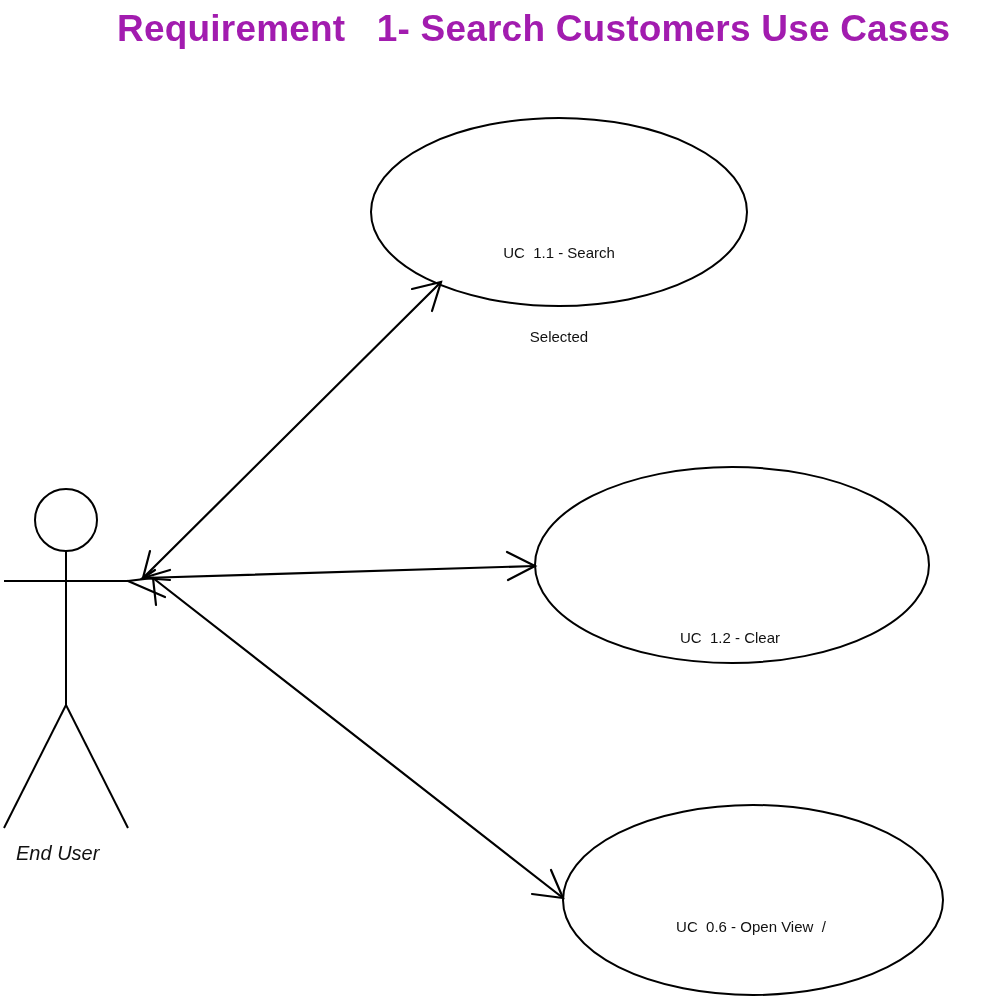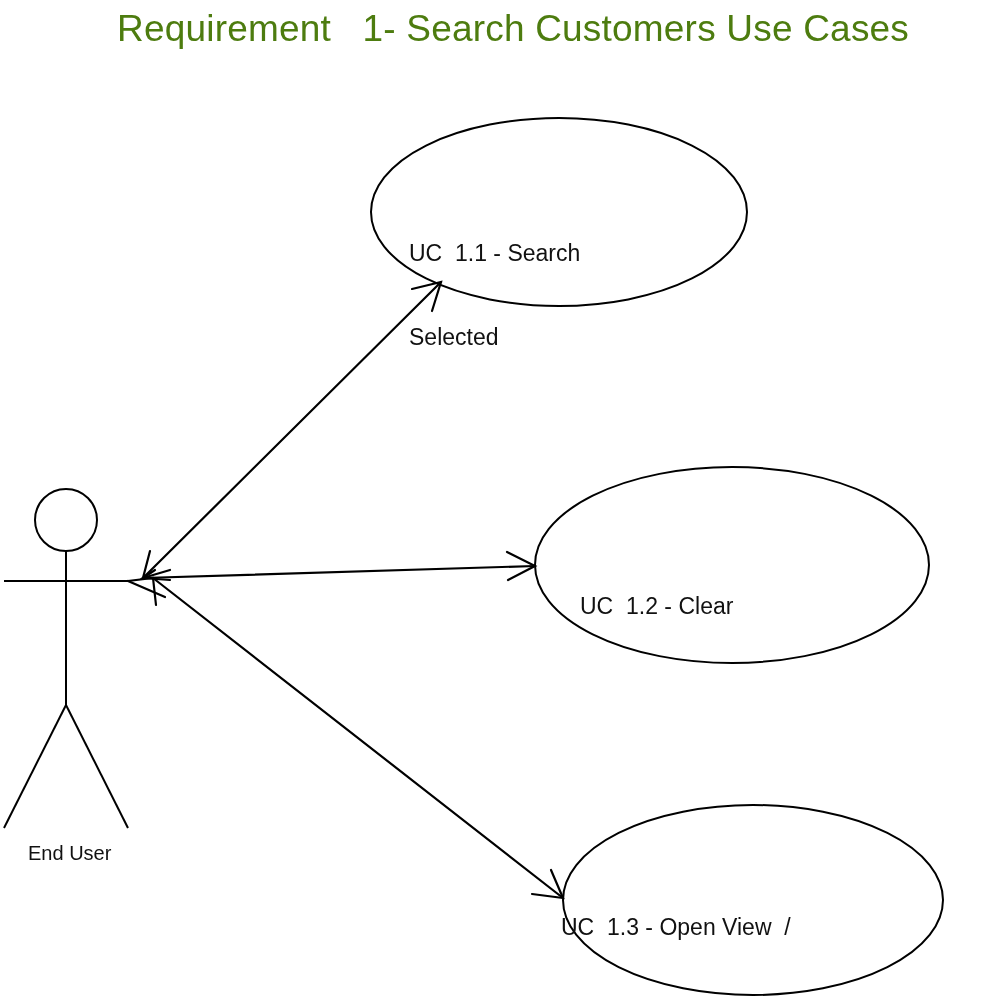--- a/index.html
+++ b/index.html
@@ -1,31 +1,31 @@
 <!DOCTYPE html>
 <html><head>
   <meta charset="utf-8">
   <style>
     html, body { margin: 0; padding: 0; background: #ffffff; }
     body { width: 999px; height: 1000px; position: relative; overflow: hidden; }
     .title {
       position: absolute; left: 117px; top: 8px;
-      font-family: "Liberation Sans", sans-serif; font-weight: normal;
-      font-size: 37px; color: #4d7c0f; white-space: pre; letter-spacing: 0.2px;
+      font-family: "Liberation Sans", sans-serif; font-weight: bold;
+      font-size: 37px; color: #a21caf; white-space: pre; letter-spacing: 0.2px;
       transform: scaleX(1.0); transform-origin: left top;
     }
     svg.diagram { position: absolute; left: 0; top: 0; }
     .uc-label {
-      position: absolute; text-align: left;
-      font-family: "Liberation Sans", sans-serif; font-size: 23px; color: #111;
+      position: absolute; text-align: center;
+      font-family: "Liberation Sans", sans-serif; font-size: 15px; color: #111;
       line-height: 28px; white-space: pre;
     }
     .actor-label {
-      position: absolute; left: 28px; top: 842px;
-      font-family: "Liberation Sans", sans-serif; font-size: 20px; color: #111;
+      position: absolute; left: 16px; top: 842px;
+      font-family: "Liberation Sans", sans-serif; font-size: 20px; color: #111; font-style: italic;
     }
   </style>
 </head>
 <body>
 
 <div class="title">Requirement   1- Search Customers Use Cases</div>
 
 <svg class="diagram" width="999" height="1000" viewBox="0 0 999 1000" xmlns="http://www.w3.org/2000/svg">
 
   <g stroke="#000" stroke-width="2" fill="none">
@@ -61,23 +61,23 @@
       <line x1="128" y1="581" x2="165" y2="597"></line>
     </g>
   </g>
 </svg>
 
 <div class="uc-label" style="left:409px; top:183px; width:300px;">
   <div>UC  1.1 - Search</div>
   <div>Selected</div>
 </div>
 
-<div class="uc-label" style="left:580px; top:536px; width:300px;">
+<div class="uc-label" style="left:580px; top:568px; width:300px;">
   <div>UC  1.2 - Clear</div>
 </div>
 
 <div class="uc-label" style="left:561px; top:857px; width:380px;">
-  <div>UC  1.3 - Open View  /</div>
+  <div>UC  0.6 - Open View  /</div>
   <div>Manage Customers for Selected</div>
   
 </div>
 
 <div class="actor-label">End User</div>
 
 </body></html>

